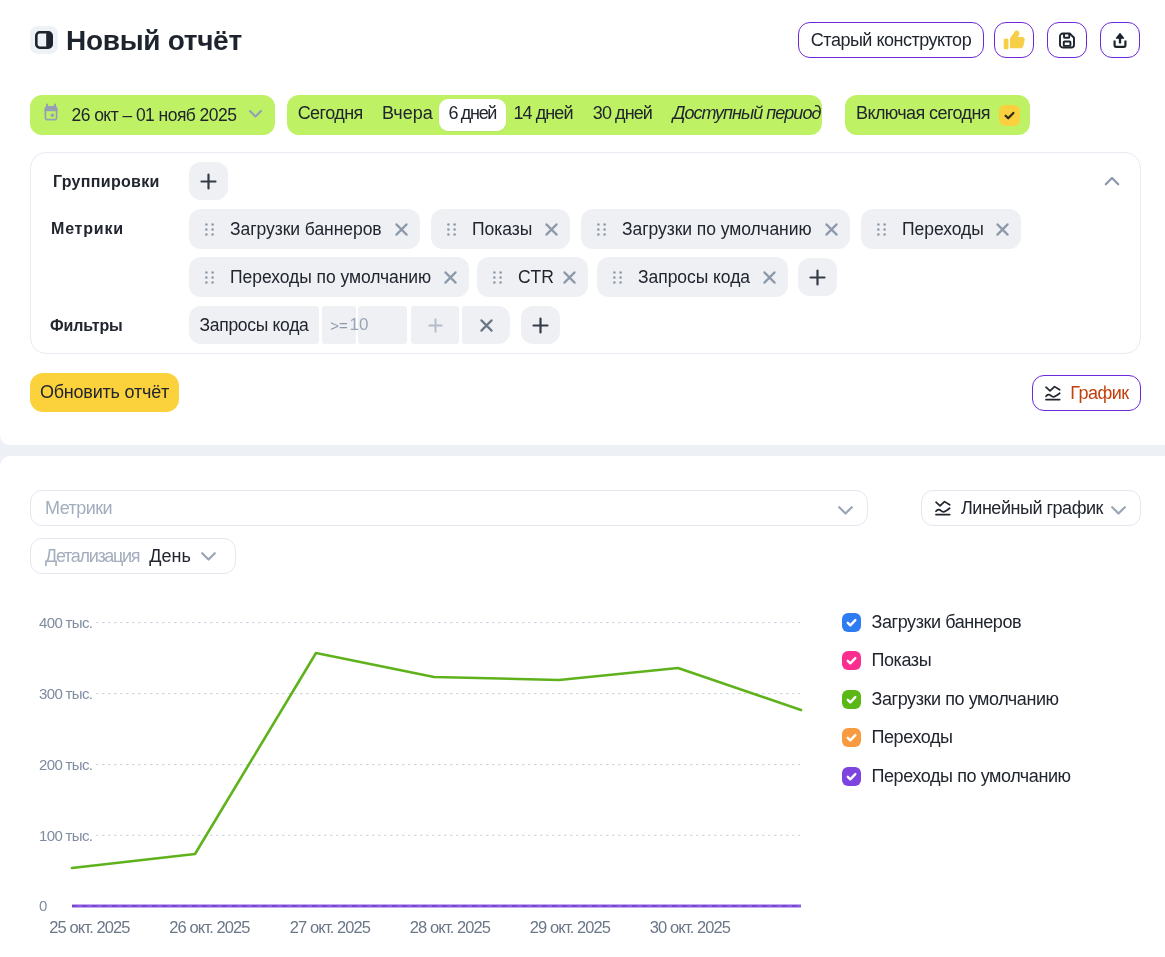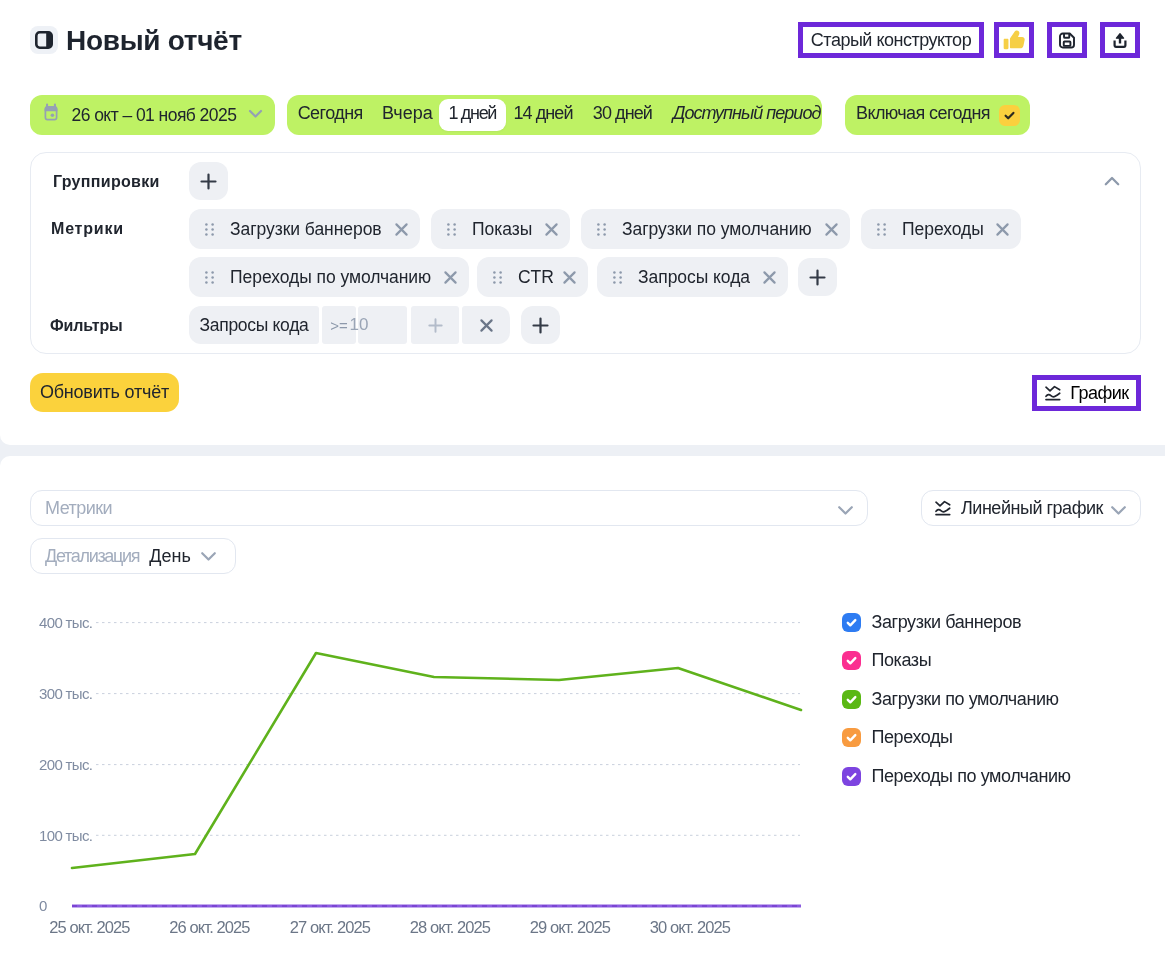--- a/index.html
+++ b/index.html
@@ -6,21 +6,21 @@
   * { margin:0; padding:0; box-sizing:border-box; }
   html,body { width:1165px; height:957px; background:#edf0f5; font-family:"Liberation Sans",sans-serif; }
   .page { position:relative; width:1165px; height:957px; overflow:hidden; }
   .sec1 { position:absolute; left:0; top:0; width:1165px; height:445px; background:#fff; border-radius:0 0 0 10px; }
   .sec2 { position:absolute; left:0; top:456px; width:1165px; height:501px; background:#fff; border-radius:10px 0 0 0; }
   .abs { position:absolute; }
   .flexc { display:flex; align-items:center; justify-content:center; }
   
   .hicon { left:30px; top:26px; width:28px; height:28px; background:#eef1f6; border-radius:8px; }
   .title { left:66px; top:25px; font-size:28px; font-weight:bold; color:#1e242e; letter-spacing:-0.3px; }
-  .btn { border:5px solid #6d28d9; border-radius:0; background:#fff; }
+  .btn { border:1px solid #6d28d9; border-radius:12px; background:#fff; }
   .btn-old { left:798px; top:22px; width:186px; height:36px; font-size:18px; color:#20252e; letter-spacing:-0.5px; }
   .btn-ic { top:22px; width:40px; height:36px; }
   
   .pill { background:#bef264; border-radius:12px; height:40px; top:95px; }
   .seg-sel { position:absolute; background:#fff; border-radius:9px; top:4px; height:32px; box-shadow:0 1px 2px rgba(60,70,90,0.06); }
   .seg-t { position:absolute; font-size:18px; color:#20252e; top:8px; white-space:nowrap; }
   
   .card { left:30px; top:152px; width:1111px; height:202px; border:1px solid #e7ebf2; border-radius:16px; background:#fff; }
   .rowlab { font-size:16px; font-weight:bold; color:#20252e; letter-spacing:-0.1px; }
   .chip { position:absolute; height:40px; background:#eef0f4; border-radius:12px; display:flex; align-items:center; padding:0 11px 0 15px; }
@@ -80,21 +80,21 @@
     </svg>
     <div class="abs" style="left:41.5px; top:9.5px; font-size:17.5px; color:#20252e; letter-spacing:-0.55px;">26 окт – 01 нояб 2025</div>
     <svg class="abs" style="left:218px; top:13.5px;" width="15" height="10" viewBox="0 0 15 10" fill="none" stroke="#94a0b4" stroke-width="2.2" stroke-linecap="round" stroke-linejoin="round">
         <path d="M2 2 7.5 7.5 13 2"></path>
       </svg>
   </div>
   <div class="abs pill" style="left:287px; width:535px;">
     <div class="seg-sel" style="left:152px; width:67px;"></div>
     <div class="seg-t" style="left:10.7px; letter-spacing:-0.57px;">Сегодня</div>
     <div class="seg-t" style="left:94.9px;">Вчера</div>
-    <div class="seg-t" style="left:161.4px; letter-spacing:-1.3px;">1 дней</div>
+    <div class="seg-t" style="left:161.4px; letter-spacing:-1.3px;">6 дней</div>
     <div class="seg-t" style="left:226.4px; letter-spacing:-0.9px;">14 дней</div>
     <div class="seg-t" style="left:305.8px; letter-spacing:-0.9px;">30 дней</div>
     <div class="seg-t" style="left:385.7px; letter-spacing:-0.97px;font-style:italic;">Доступный период</div>
   </div>
   <div class="abs pill" style="left:845px; width:185px;">
     <div class="seg-t" style="left:11px; letter-spacing:-0.59px;">Включая сегодня</div>
     <div class="abs flexc" style="left:154px; top:10px; width:21px; height:21px; background:#fbd03e; border-radius:6px;">
       <svg width="13" height="13" viewBox="0 0 13 13" fill="none" stroke="#2d2a20" stroke-width="2.2" stroke-linecap="round" stroke-linejoin="round">
           <path d="M2.6 6.7 5.2 9.3 10.4 3.9"></path>
         </svg>
@@ -243,21 +243,21 @@
   <svg class="abs" style="left:1104px; top:176px;" width="16" height="10" viewBox="0 0 16 10" fill="none" stroke="#8d99ab" stroke-width="2.3" stroke-linecap="round" stroke-linejoin="round">
       <path d="M1.8 8.2 8 2l6.2 6.2"></path>
     </svg>
   <div class="abs flexc" style="left:30px; top:373px; width:149px; height:39px; background:#fbd23c; border-radius:13px; font-size:18px; color:#20252e; letter-spacing:-0.2px;">Обновить отчёт</div>
   <div class="abs btn flexc" style="left:1032px; top:375px; width:109px; height:36px; gap:8px;">
     <svg width="18" height="18" viewBox="0 0 18 18" fill="none" stroke="#20252e" stroke-width="1.7" stroke-linecap="round" stroke-linejoin="round">
       <path d="M2 3.2 L6 6.8 L10.5 2.6 L15.7 5.8"></path>
       <path d="M2 12.3 Q4.4 9.4 6.9 11.7 Q9 13.6 11.2 12.3 Q13.3 11 15.7 9.2"></path>
       <path d="M2 15.6 H15.7"></path>
     </svg>
-    <span style="font-size:18px; color:#000000; letter-spacing:-0.5px;">График</span>
+    <span style="font-size:18px; color:#c2410c; letter-spacing:-0.5px;">График</span>
   </div>
   <div class="sel" style="left:30px; top:490px; width:838px; padding-left:14px;">
     <span class="glab">Метрики</span>
     <svg class="abs" style="right:13px; top:14px;" width="17" height="11" viewBox="0 0 17 11" fill="none" stroke="#9aa5b6" stroke-width="2.2" stroke-linecap="round" stroke-linejoin="round">
         <path d="M2.2 2.2 8.5 8.5l6.3-6.3"></path>
       </svg>
   </div>
   <div class="sel" style="left:921px; top:490px; width:220px; padding-left:12px;">
     <svg width="18" height="18" viewBox="0 0 18 18" fill="none" stroke="#20252e" stroke-width="1.7" stroke-linecap="round" stroke-linejoin="round">
       <path d="M2 3.2 L6 6.8 L10.5 2.6 L15.7 5.8"></path>

